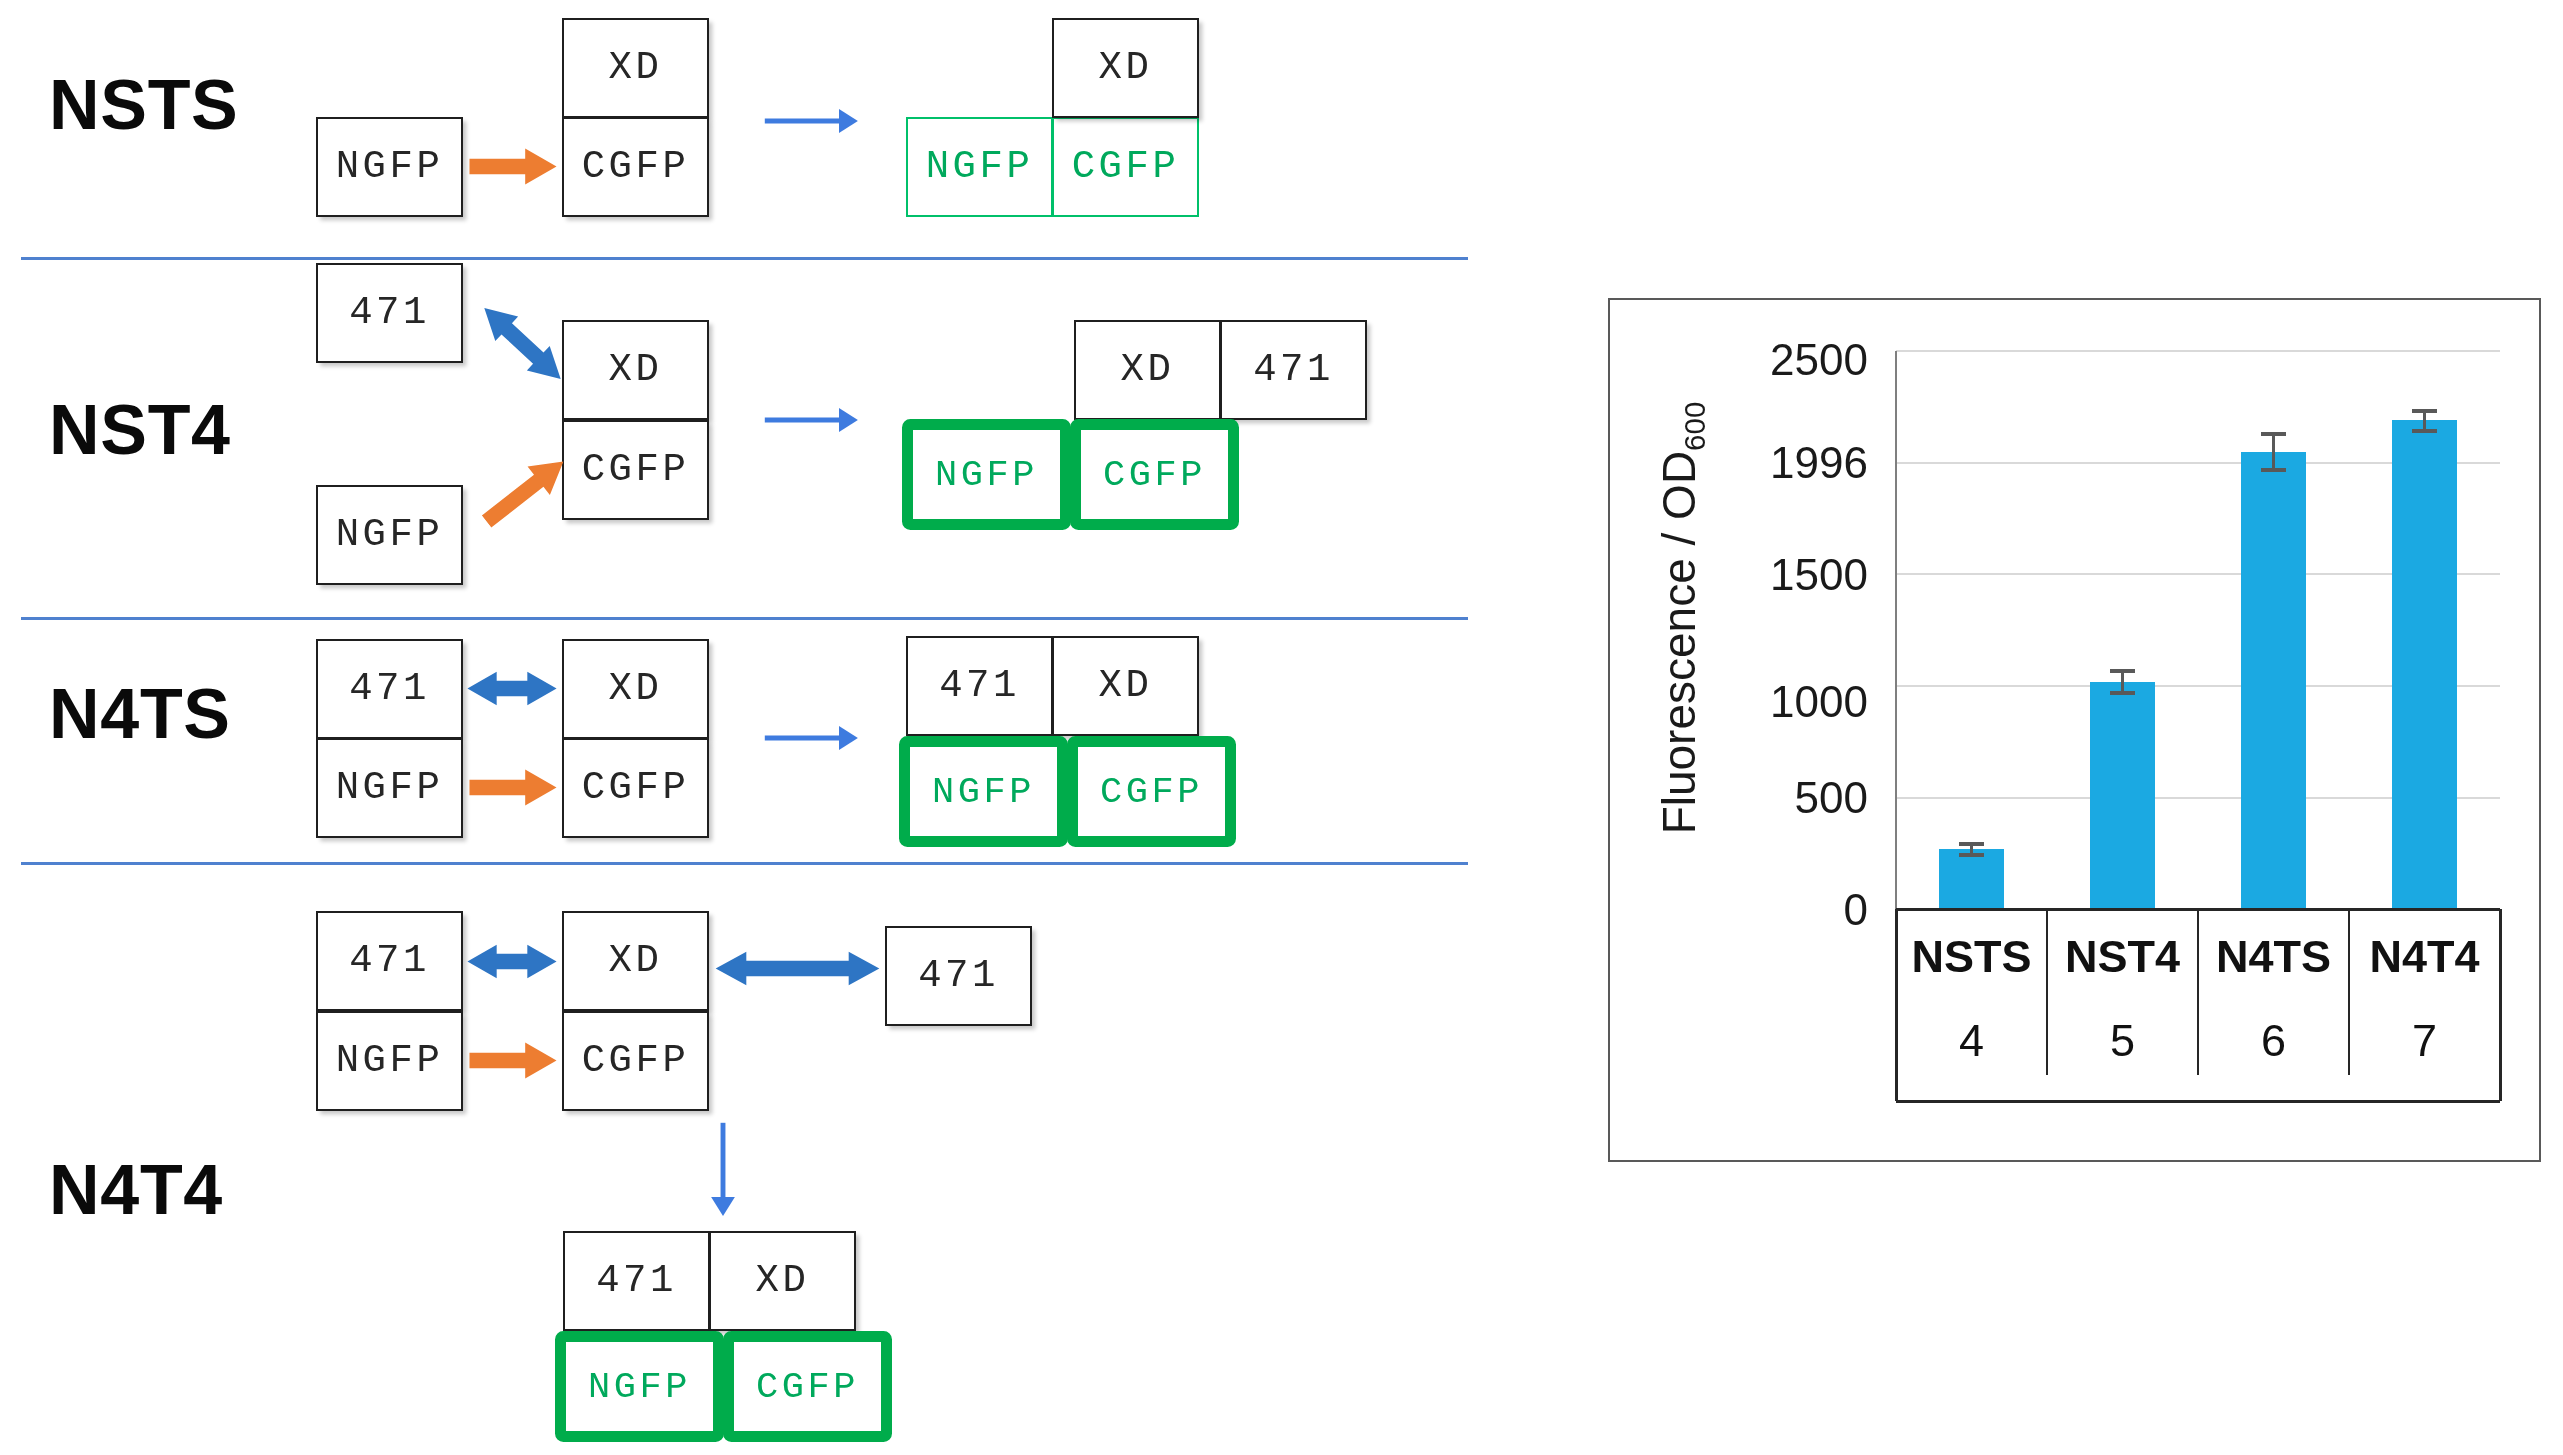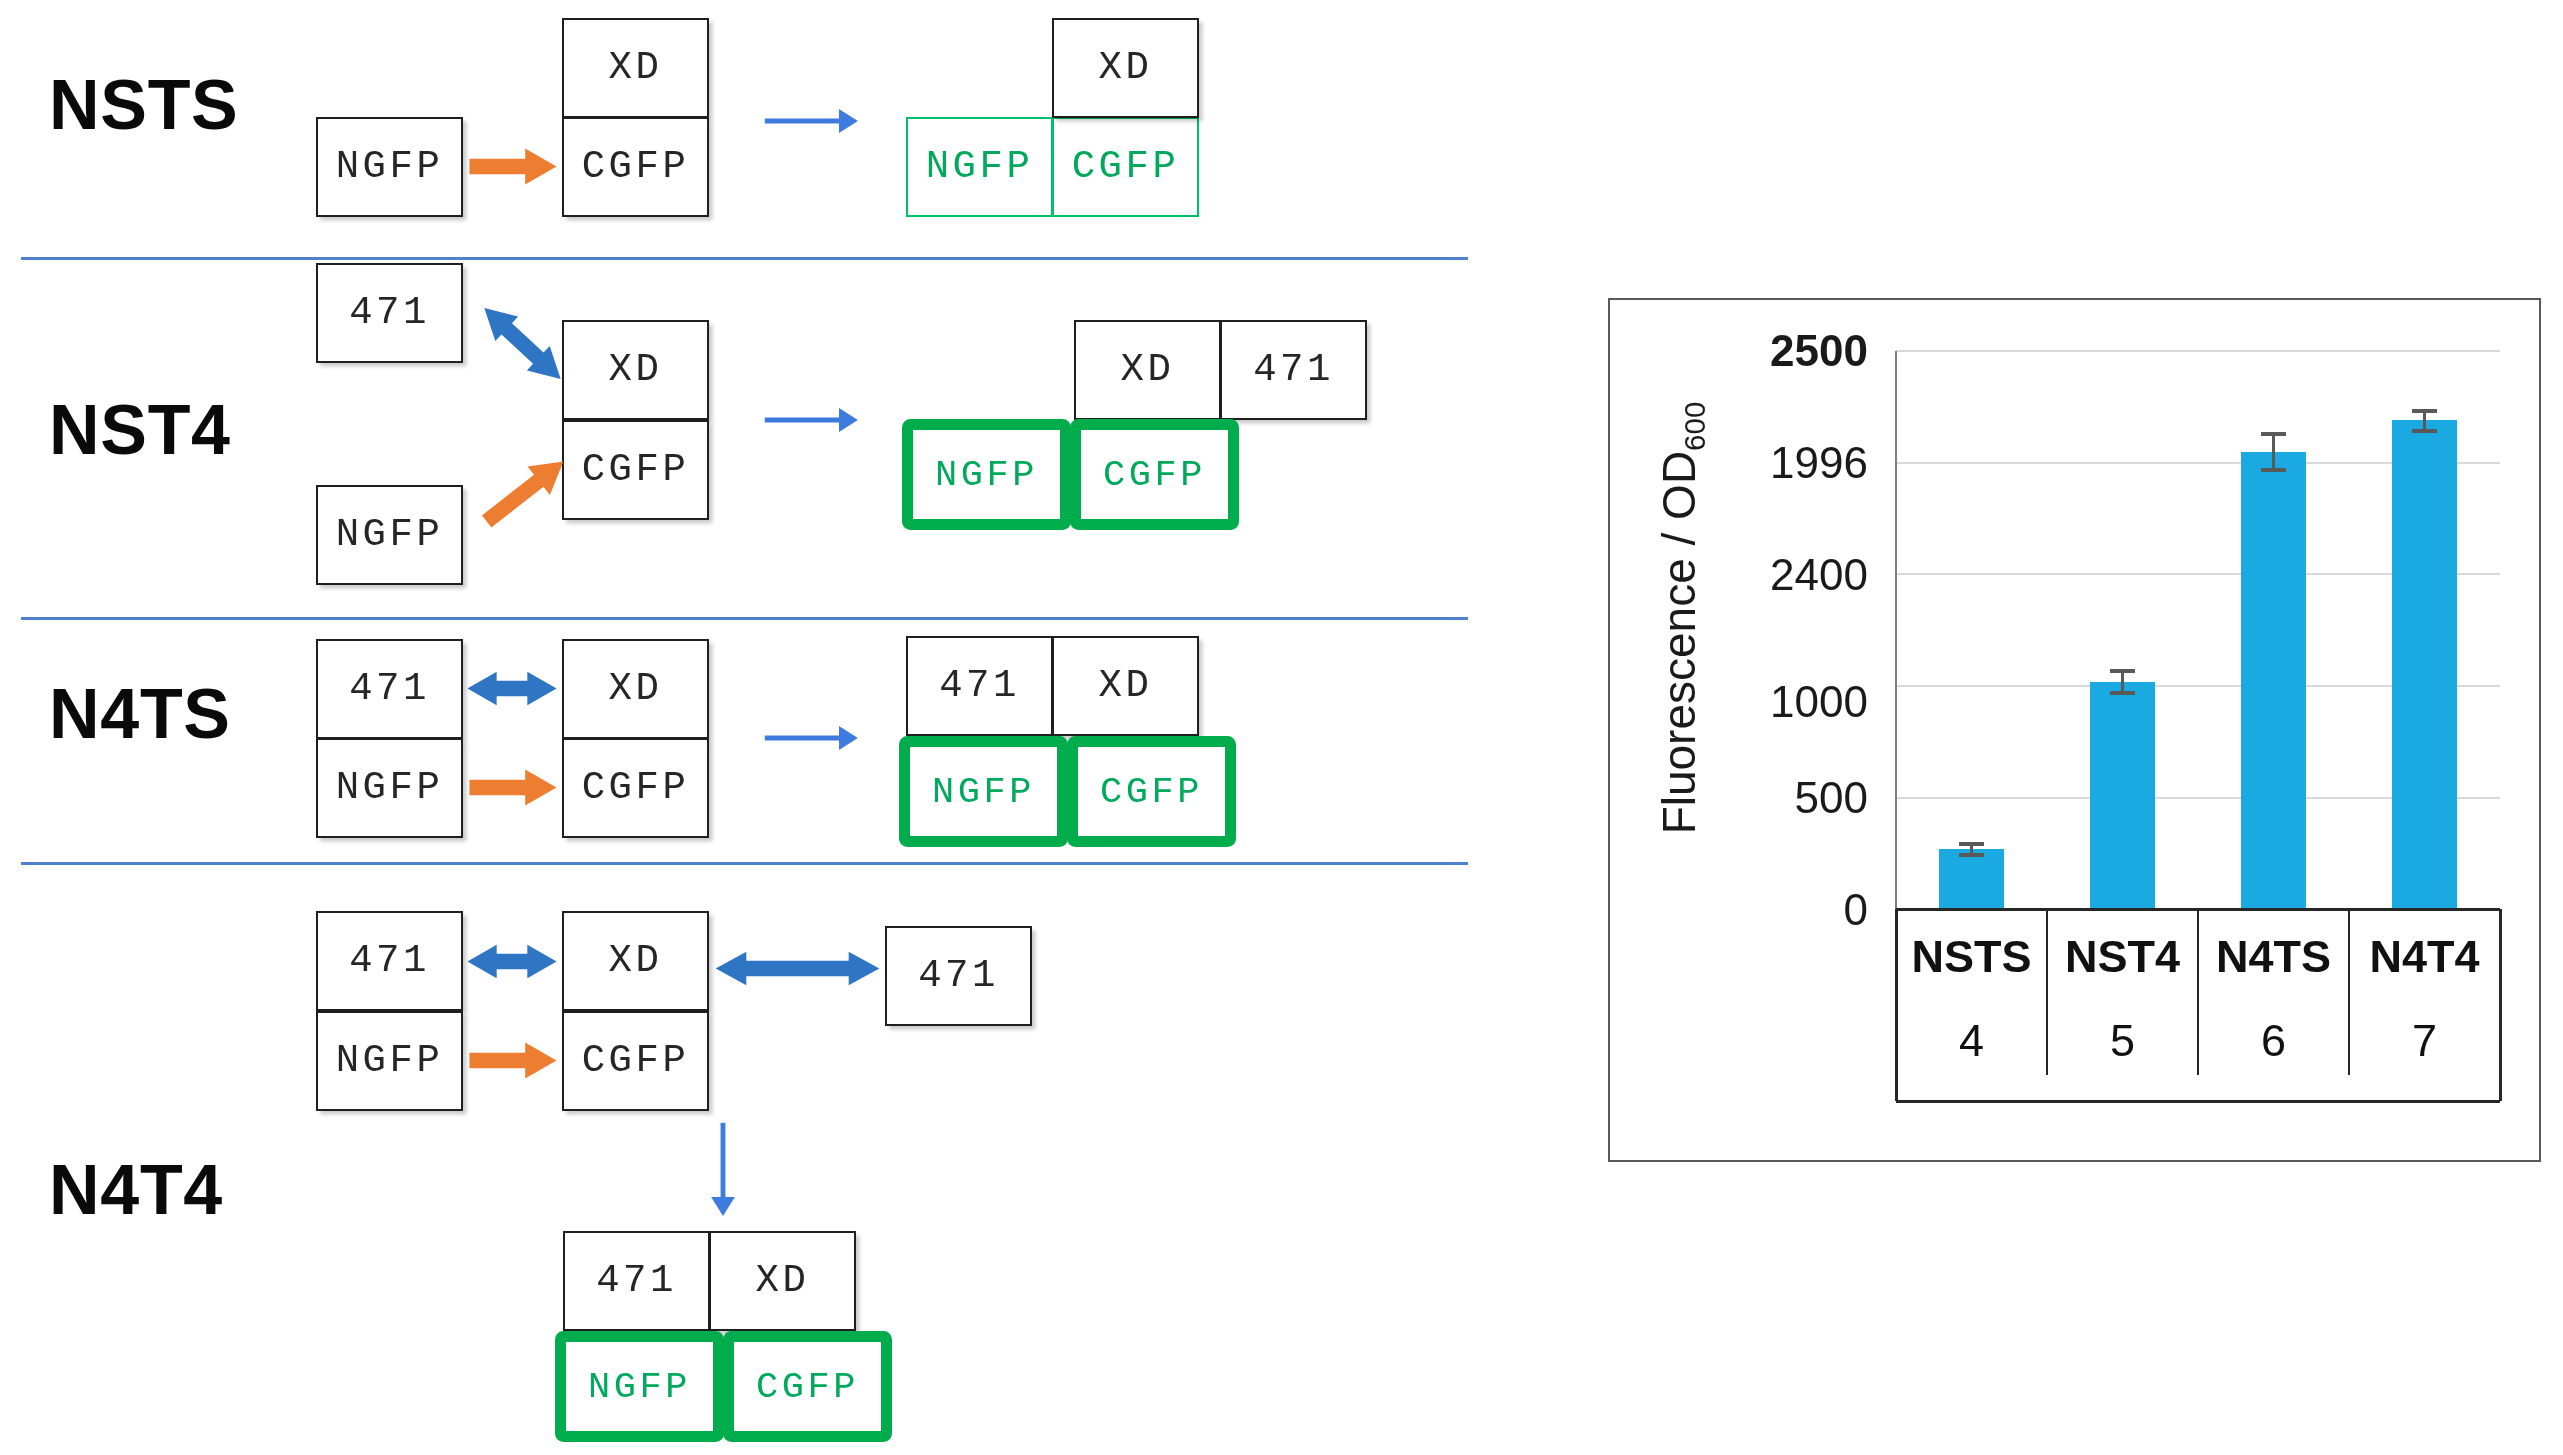--- a/index.html
+++ b/index.html
@@ -183,25 +183,25 @@
   <div class="y-title">
     <span>Fluorescence / OD</span><span class="sub">600</span>
   </div>
   <div id="chart-layer">
       <div class="ytick" style="position: absolute; left: 1671px; top: 888px;">0</div>
       <div class="gridline" style="position: absolute; left: 1896px; top: 797px; width: 604px;"></div>
       <div class="ytick" style="position: absolute; left: 1671px; top: 776px;">500</div>
       <div class="gridline" style="position: absolute; left: 1896px; top: 685px; width: 604px;"></div>
       <div class="ytick" style="position: absolute; left: 1671px; top: 680px;">1000</div>
       <div class="gridline" style="position: absolute; left: 1896px; top: 573px; width: 604px;"></div>
-      <div class="ytick" style="position: absolute; left: 1671px; top: 553px;">2400</div>
+      <div class="ytick" style="position: absolute; left: 1671px; top: 553px;">1500</div>
       <div class="gridline" style="position: absolute; left: 1896px; top: 462px; width: 604px;"></div>
       <div class="ytick" style="position: absolute; left: 1671px; top: 441px;">1996</div>
       <div class="gridline" style="position: absolute; left: 1896px; top: 350px; width: 604px;"></div>
-      <div class="ytick" style="position: absolute; left: 1671px; top: 329px; font-weight: bold;">2500</div>
+      <div class="ytick" style="position: absolute; left: 1671px; top: 338px;">2500</div>
       <div class="y-axis-line" style="position: absolute; left: 1895px; top: 351px; height: 558px;"></div>
       <div class="bar" style="position: absolute; left: 1939px; top: 849px; width: 65px; height: 60px; background: rgb(27, 169, 226);"></div>
       <div class="errline" style="position: absolute; left: 1970px; top: 844px; width: 2.8px; height: 11px;"></div>
       <div class="errline" style="position: absolute; left: 1959px; top: 842px; width: 25px; height: 3.5px;"></div>
       <div class="errline" style="position: absolute; left: 1959px; top: 853px; width: 25px; height: 3.5px;"></div>
       <div class="bar" style="position: absolute; left: 2090px; top: 682px; width: 65px; height: 228px; background: rgb(27, 169, 226);"></div>
       <div class="errline" style="position: absolute; left: 2121px; top: 670px; width: 2.8px; height: 22px;"></div>
       <div class="errline" style="position: absolute; left: 2110px; top: 669px; width: 25px; height: 3.5px;"></div>
       <div class="errline" style="position: absolute; left: 2110px; top: 691px; width: 25px; height: 3.5px;"></div>
       <div class="bar" style="position: absolute; left: 2241px; top: 452px; width: 65px; height: 458px; background: rgb(27, 169, 226);"></div>

